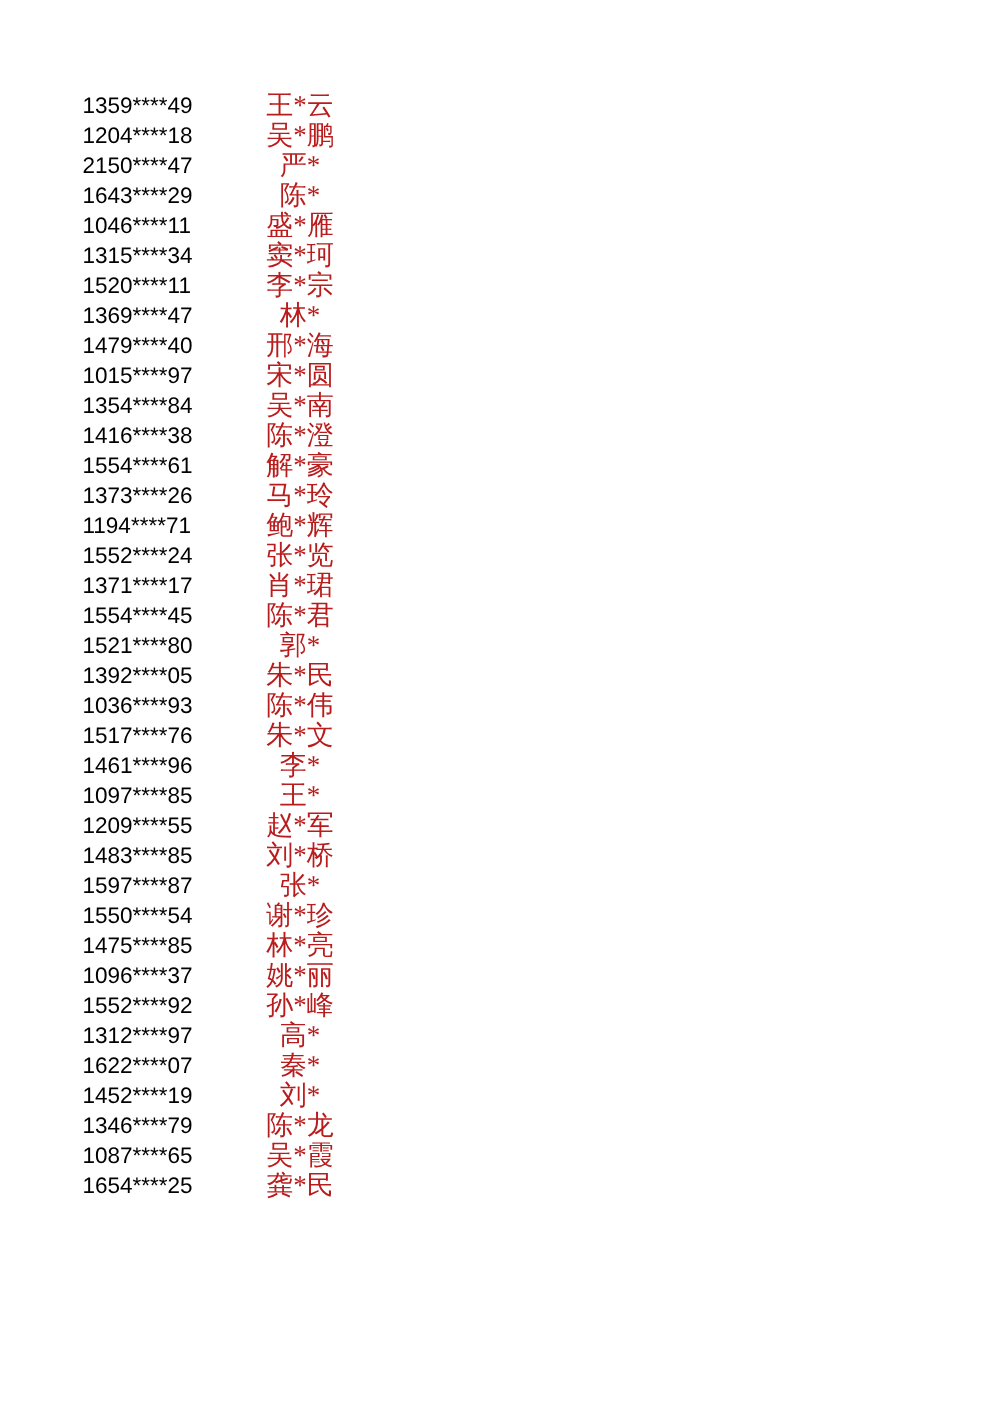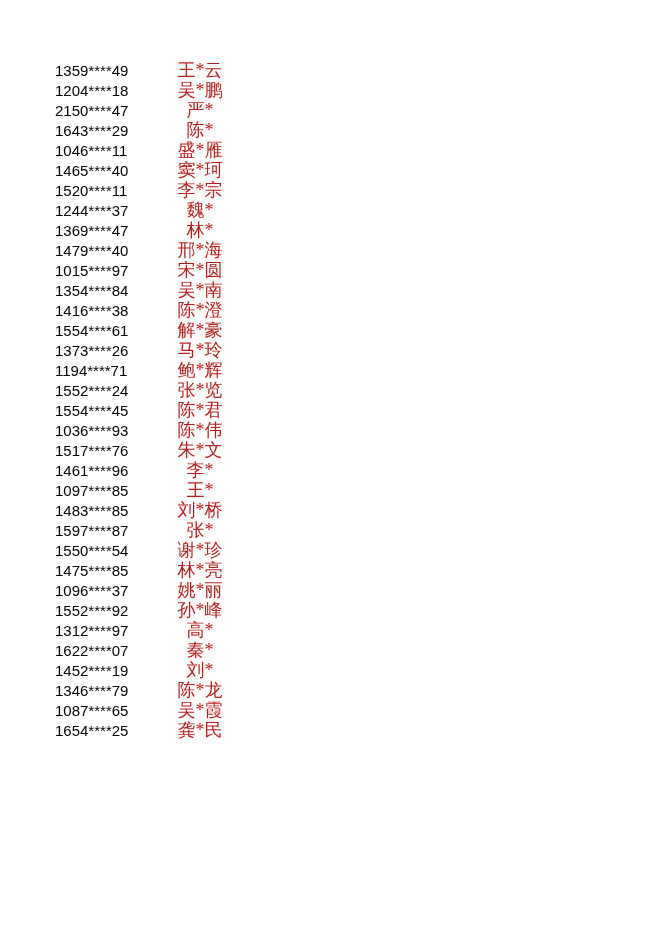--- a/index.html
+++ b/index.html
@@ -66,33 +66,29 @@
     <span class="cell-phone">1643****29</span>
     <span class="cell-name">陈*</span>
   </div>
 
   <div class="row">
     <span class="cell-phone">1046****11</span>
     <span class="cell-name">盛*雁</span>
   </div>
 
   <div class="row">
-    <span class="cell-phone">1465****40</span>
+    <span class="cell-phone">1315****34</span>
     <span class="cell-name">窦*珂</span>
   </div>
 
   <div class="row">
     <span class="cell-phone">1520****11</span>
     <span class="cell-name">李*宗</span>
   </div>
 
-  <div class="row">
-    <span class="cell-phone">1244****37</span>
-    <span class="cell-name">魏*</span>
-  </div>
 
   <div class="row">
     <span class="cell-phone">1369****47</span>
     <span class="cell-name">林*</span>
   </div>
 
   <div class="row">
     <span class="cell-phone">1479****40</span>
     <span class="cell-name">邢*海</span>
   </div>
@@ -125,27 +121,39 @@
   <div class="row">
     <span class="cell-phone">1194****71</span>
     <span class="cell-name">鲍*辉</span>
   </div>
 
   <div class="row">
     <span class="cell-phone">1552****24</span>
     <span class="cell-name">张*览</span>
   </div>
 
+  <div class="row">
+    <span class="cell-phone">1371****17</span>
+    <span class="cell-name">肖*珺</span>
+  </div>
 
   <div class="row">
     <span class="cell-phone">1554****45</span>
     <span class="cell-name">陈*君</span>
   </div>
 
-
+  <div class="row">
+    <span class="cell-phone">1521****80</span>
+    <span class="cell-name">郭*</span>
+  </div>
+
+  <div class="row">
+    <span class="cell-phone">1392****05</span>
+    <span class="cell-name">朱*民</span>
+  </div>
 
   <div class="row">
     <span class="cell-phone">1036****93</span>
     <span class="cell-name">陈*伟</span>
   </div>
 
   <div class="row">
     <span class="cell-phone">1517****76</span>
     <span class="cell-name">朱*文</span>
   </div>
@@ -153,20 +161,24 @@
   <div class="row">
     <span class="cell-phone">1461****96</span>
     <span class="cell-name">李*</span>
   </div>
 
   <div class="row">
     <span class="cell-phone">1097****85</span>
     <span class="cell-name">王*</span>
   </div>
 
+  <div class="row">
+    <span class="cell-phone">1209****55</span>
+    <span class="cell-name">赵*军</span>
+  </div>
 
   <div class="row">
     <span class="cell-phone">1483****85</span>
     <span class="cell-name">刘*桥</span>
   </div>
 
   <div class="row">
     <span class="cell-phone">1597****87</span>
     <span class="cell-name">张*</span>
   </div>

